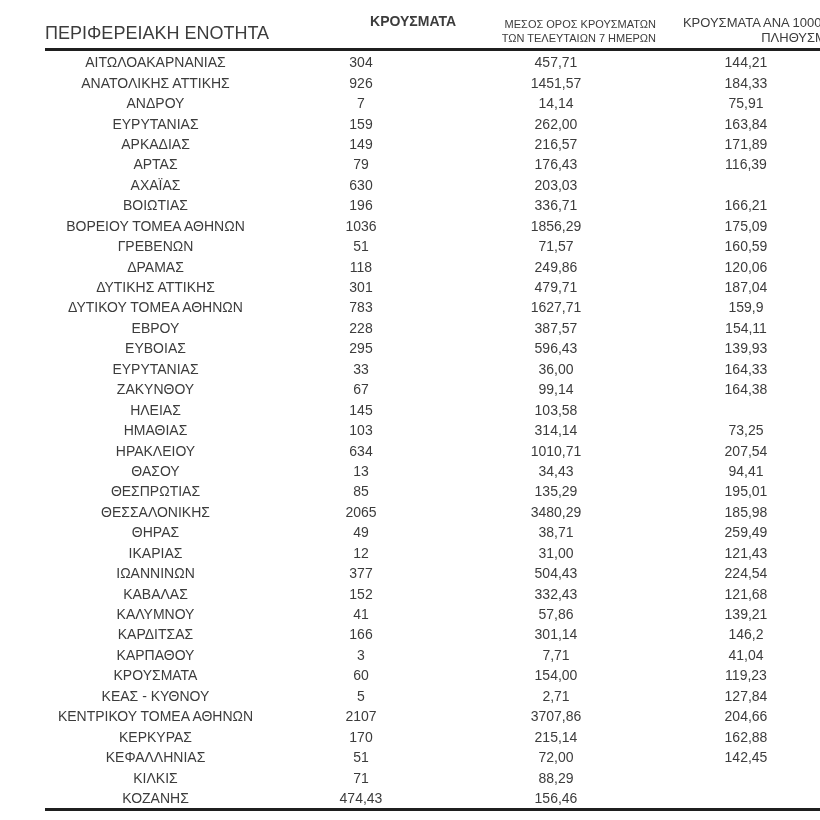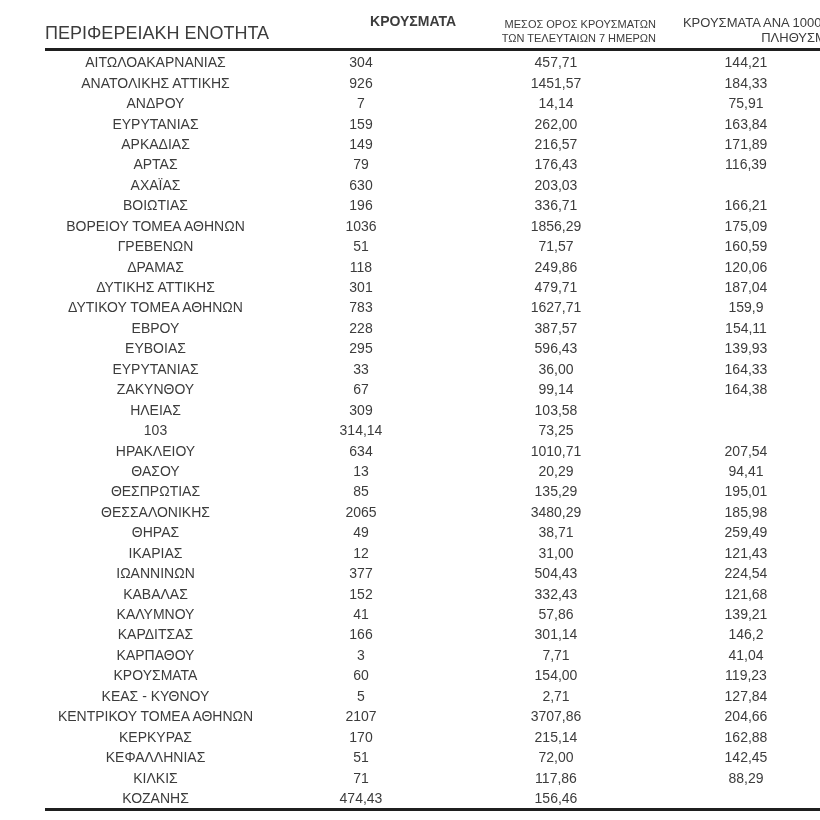--- a/index.html
+++ b/index.html
@@ -177,38 +177,39 @@
         <div class="td">164,33</div>
       </div>
       <div class="tr">
         <div class="td">ΖΑΚΥΝΘΟΥ</div>
         <div class="td">67</div>
         <div class="td">99,14</div>
         <div class="td">164,38</div>
       </div>
       <div class="tr">
         <div class="td">ΗΛΕΙΑΣ</div>
-        <div class="td">309</div>
+        <div class="td">145</div>
         <div class="td">103,58</div>
       </div>
       <div class="tr">
+        <div class="td">ΗΜΑΘΙΑΣ</div>
         <div class="td">103</div>
         <div class="td">314,14</div>
         <div class="td">73,25</div>
       </div>
       <div class="tr">
         <div class="td">ΗΡΑΚΛΕΙΟΥ</div>
         <div class="td">634</div>
         <div class="td">1010,71</div>
         <div class="td">207,54</div>
       </div>
       <div class="tr">
         <div class="td">ΘΑΣΟΥ</div>
         <div class="td">13</div>
-        <div class="td">20,29</div>
+        <div class="td">34,43</div>
         <div class="td">94,41</div>
       </div>
       <div class="tr">
         <div class="td">ΘΕΣΠΡΩΤΙΑΣ</div>
         <div class="td">85</div>
         <div class="td">135,29</div>
         <div class="td">195,01</div>
       </div>
       <div class="tr">
         <div class="td">ΘΕΣΣΑΛΟΝΙΚΗΣ</div>
@@ -284,21 +285,20 @@
       </div>
       <div class="tr">
         <div class="td">ΚΕΦΑΛΛΗΝΙΑΣ</div>
         <div class="td">51</div>
         <div class="td">72,00</div>
         <div class="td">142,45</div>
       </div>
       <div class="tr">
         <div class="td">ΚΙΛΚΙΣ</div>
         <div class="td">71</div>
-        <div class="td">117,86</div>
         <div class="td">88,29</div>
       </div>
       <div class="tr">
         <div class="td">ΚΟΖΑΝΗΣ</div>
         <div class="td">474,43</div>
         <div class="td">156,46</div>
       </div>
     </div>
 </div>
 

